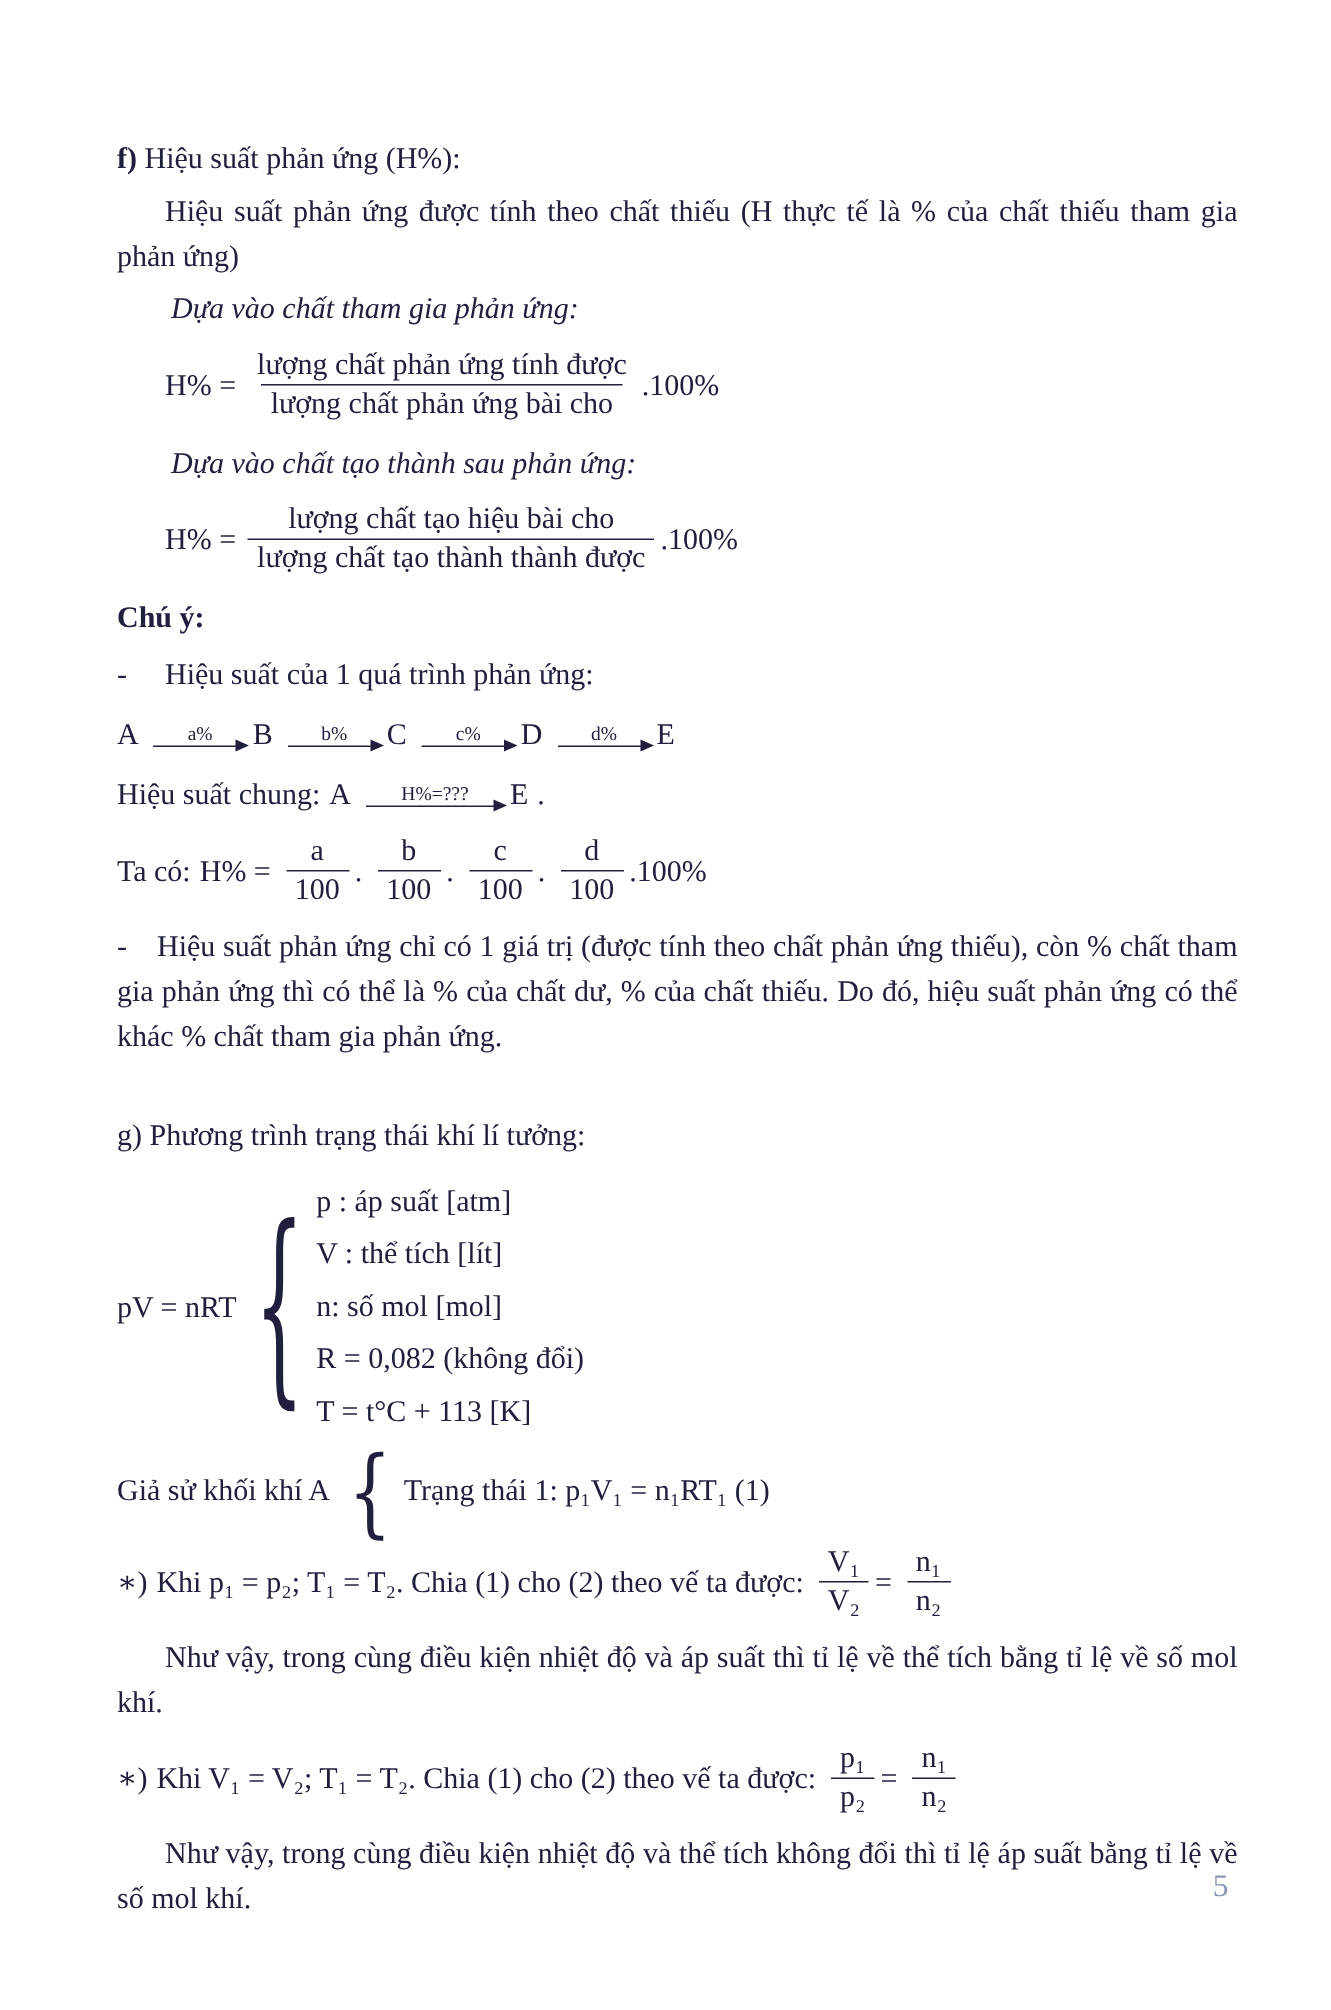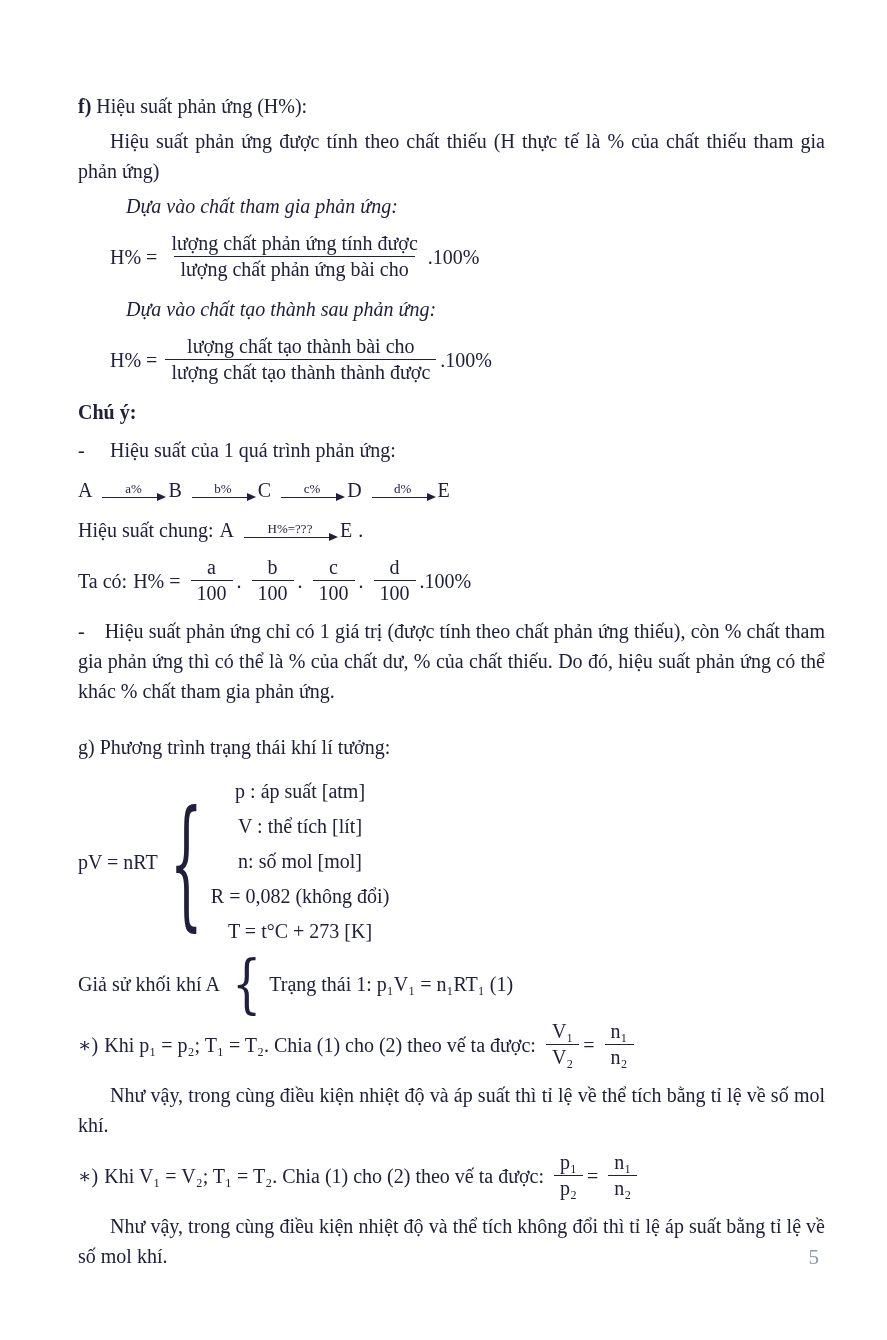--- a/index.html
+++ b/index.html
@@ -10,23 +10,23 @@
     overflow:hidden;
     font-family:"Liberation Serif","DejaVu Serif",serif;
     font-size:20px;
     color:var(--text,#20203e);
     line-height:1.5;
   }
   .page{padding:86px 62px 0 78px;}
   p{margin:5px 0;text-align:justify;}
   .bold{font-weight:bold;}
   .italic{font-style:italic;}
-  .ind{margin-left:48px;}
+  .ind{margin-left:36px;}
   .tindent{text-indent:32px;}
-  .mt{margin-top:26px;}
+  .mt{margin-top:36px;}
 
   
   .chain{display:flex;align-items:center;flex-wrap:nowrap;margin:10px 0;}
   .chain > *{margin-right:6px;}
   .formula{display:flex;align-items:center;margin:10px 0 12px 32px;}
   .formula > *{margin-right:4px;}
 
   
   .frac{display:inline-flex;flex-direction:column;align-items:center;line-height:1.25;margin:0 4px;}
   .frac .num{padding:0 6px;}
@@ -39,21 +39,21 @@
   .arrow .shaft{position:relative;height:0;border-top:1.3px solid currentColor;margin-top:1px;}
   .arrow .shaft::after{content:"";position:absolute;right:-2px;top:-5px;width:0;height:0;
     border:4.5px solid transparent;border-left:9px solid currentColor;border-right:0;}
 
   
   .system{display:flex;align-items:center;margin:12px 0;}
   .sys-lhs{margin-right:12px;white-space:nowrap;}
   .brace{display:inline-block;line-height:1;transform-origin:50% 50%;font-family:"DejaVu Serif",serif;margin-right:8px;}
   .brace.big{font-size:52px;transform:scaleY(2.7);}
   .brace.med{font-size:46px;transform:scaleY(1.4);}
-  .cases.big .case-line{line-height:1.75;text-align:center;}
+  .cases.big .case-line{line-height:1.75;}
   .cases.med .case-line{line-height:1.9;}
 
   
   .bullet{display:flex;margin:8px 0;}
   .bullet .dash{width:32px;flex:0 0 32px;}
   .marker-inline{padding-right:20px;}
 
   .page-number{position:absolute;right:68px;top:1242px;font-size:21px;color:var(--page-number,#8a97b3);}
 </style>
 </head>
@@ -76,21 +76,21 @@
       <span class="den">lượng chất phản ứng bài cho</span>
     </span>
     <span>.100%</span>
   </div>
 
   <p class="italic ind">Dựa vào chất tạo thành sau phản ứng:</p>
 
   <div class="formula">
     <span>H% =</span>
     <span class="frac">
-      <span class="num">lượng chất tạo thành bài cho</span>
+      <span class="num">lượng chất tạo hiệu bài cho</span>
       <span class="den">lượng chất tạo thành thành được</span>
     </span>
     <span>.100%</span>
   </div>
 
   <p class="bold">Chú ý:</p>
 
   <div class="bullet">
     <span class="dash">-</span>
     <span>Hiệu suất của 1 quá trình phản ứng:</span>
@@ -163,21 +163,21 @@
   <p class="mt">g) Phương trình trạng thái khí lí tưởng:</p>
 
   <div class="system ind">
     <span class="sys-lhs">pV = nRT</span>
     <span class="brace big">{</span>
     <div class="cases big">
       <div class="case-line">p : áp suất [atm]</div>
       <div class="case-line">V : thể tích [lít]</div>
       <div class="case-line">n: số mol [mol]</div>
       <div class="case-line">R = 0,082 (không đổi)</div>
-      <div class="case-line">T = t°C + 273 [K]</div>
+      <div class="case-line">T = t°C + 113 [K]</div>
     </div>
   </div>
 
   <div class="system" style="">
     <span class="sys-lhs">Giả sử khối khí A</span>
     <span class="brace med">{</span>
     <div class="cases med">
       <div class="case-line">Trạng thái 1: p₁V₁ = n₁RT₁ (1)</div>
     </div>
   </div>

